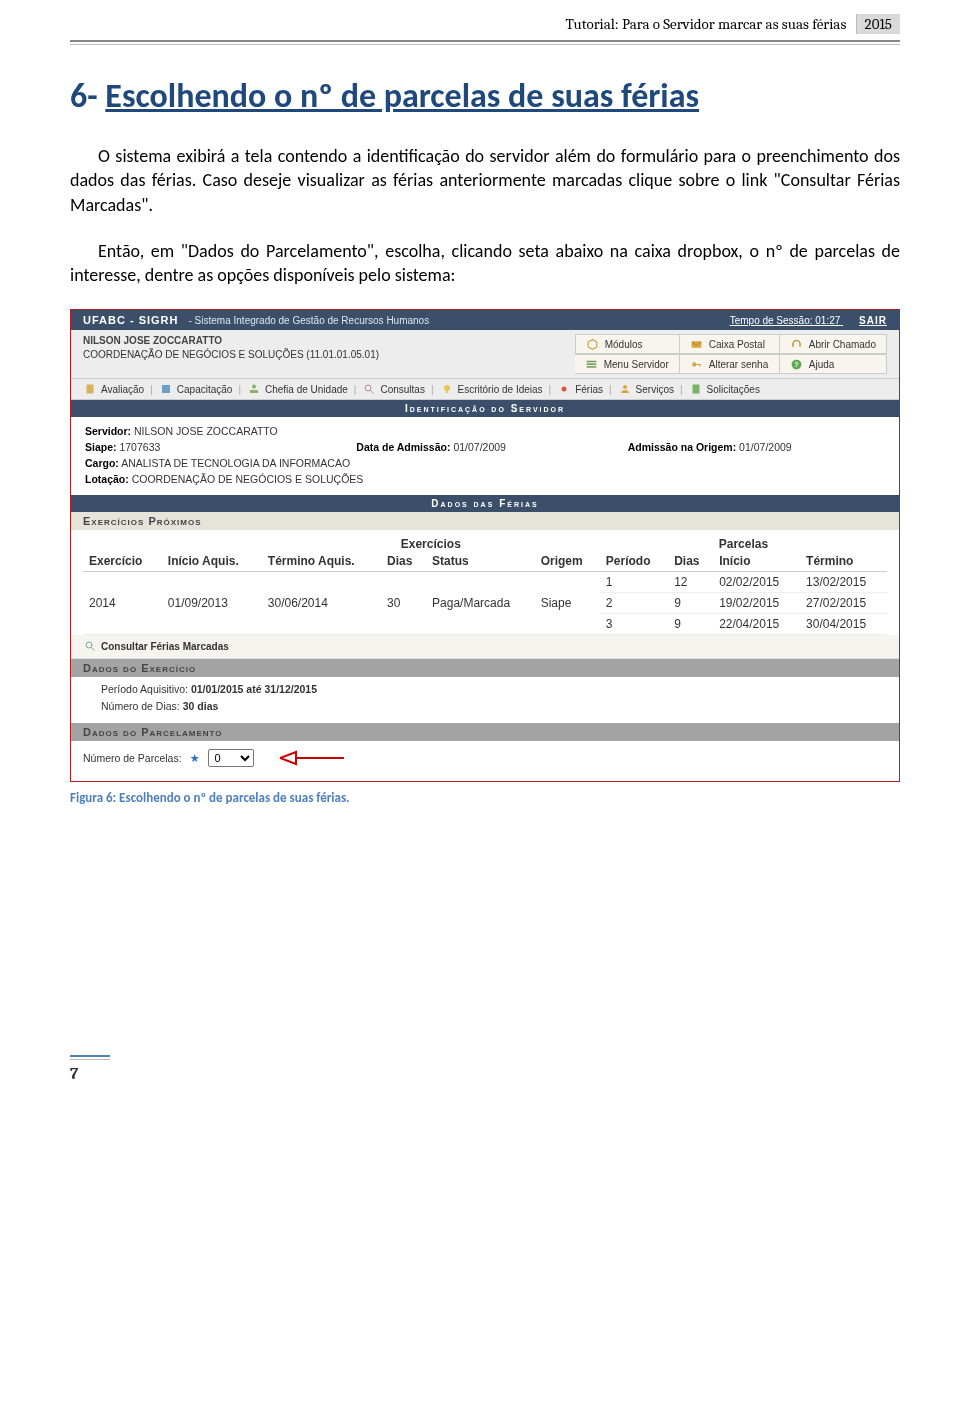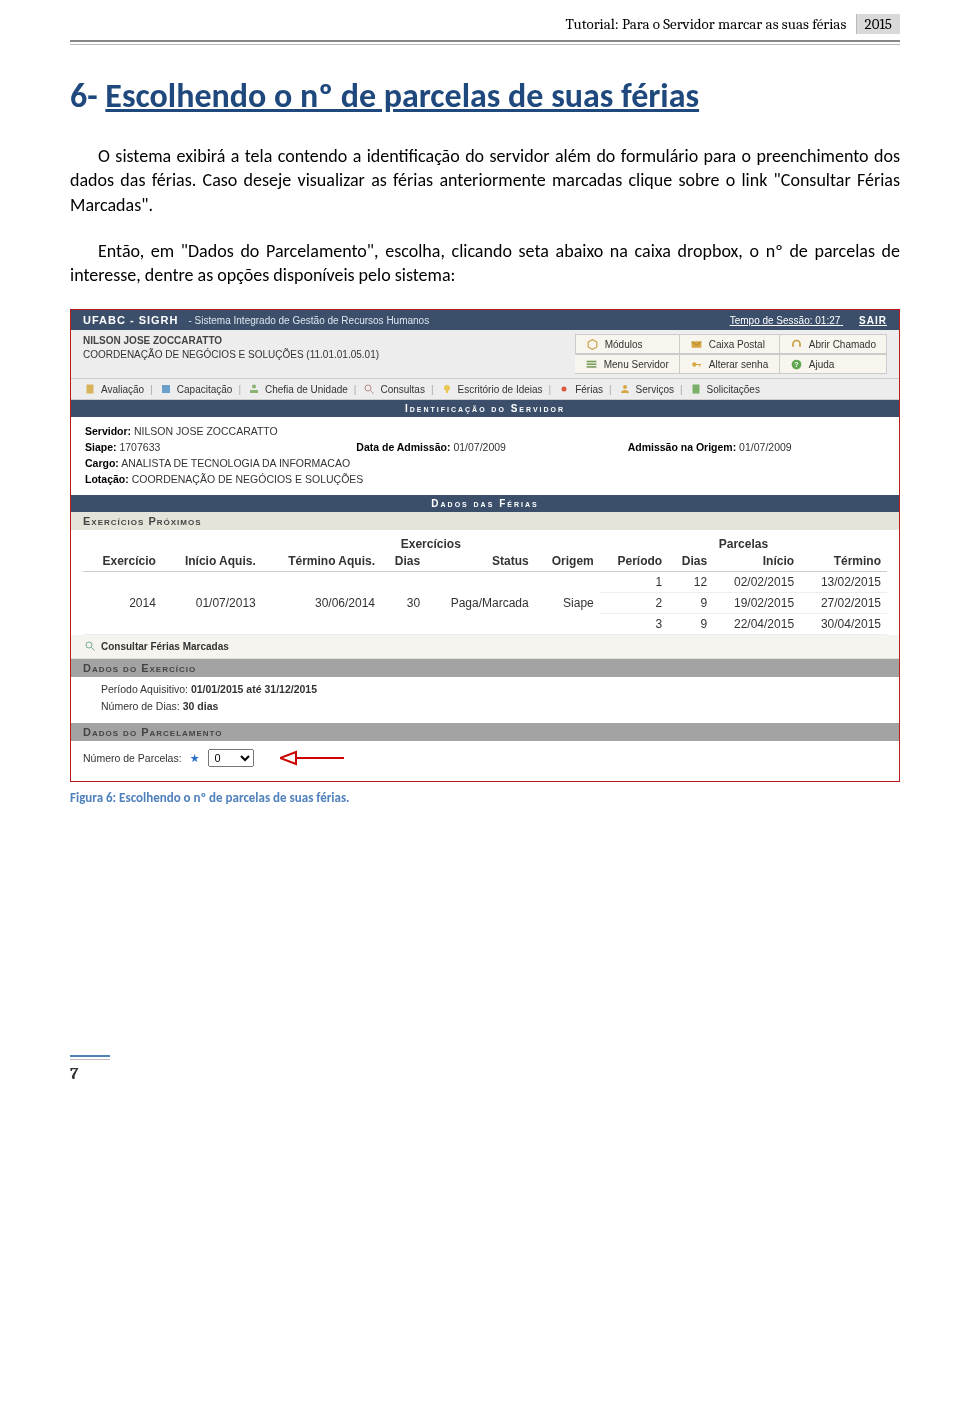--- a/index.html
+++ b/index.html
@@ -130,21 +130,21 @@
     padding: 3px 12px;
   }
   .subband.light { background: #a3a3a3; }
   table.ferias {
     width: 100%;
     border-collapse: collapse;
     font-size: 12px;
   }
   table.ferias th, table.ferias td {
     padding: 3px 6px;
-    text-align: right;
+    text-align: left;
     border-bottom: 1px solid #eee;
   }
   table.ferias thead th { font-weight: bold; color: #333; border-bottom: 1px solid #ccc; }
   table.ferias .group-head th { border-bottom: none; padding-bottom: 0; }
   .consult-link {
     padding: 4px 12px;
     background: #f5f4ef;
     border-bottom: 1px solid #ddd;
   }
   .consult-link a { color: #333; text-decoration: none; display:inline-flex; align-items:center; gap:4px; font-size:10px; }
@@ -399,21 +399,21 @@
             <th>Origem</th>
             <th>Período</th>
             <th>Dias</th>
             <th>Início</th>
             <th>Término</th>
           </tr>
         </thead>
         <tbody id="ferias-body">
             <tr>
               <td rowspan="3" style="vertical-align: middle;">2014</td>
-              <td rowspan="3" style="vertical-align: middle;">01/07/2013</td>
+              <td rowspan="3" style="vertical-align: middle;">01/09/2013</td>
               <td rowspan="3" style="vertical-align: middle;">30/06/2014</td>
               <td rowspan="3" style="vertical-align: middle;">30</td>
               <td rowspan="3" style="vertical-align: middle;">Paga/Marcada</td>
               <td rowspan="3" style="vertical-align: middle;">Siape</td>
               <td>1</td>
               <td>12</td>
               <td>02/02/2015</td>
               <td>13/02/2015</td>
             </tr>
             <tr>

